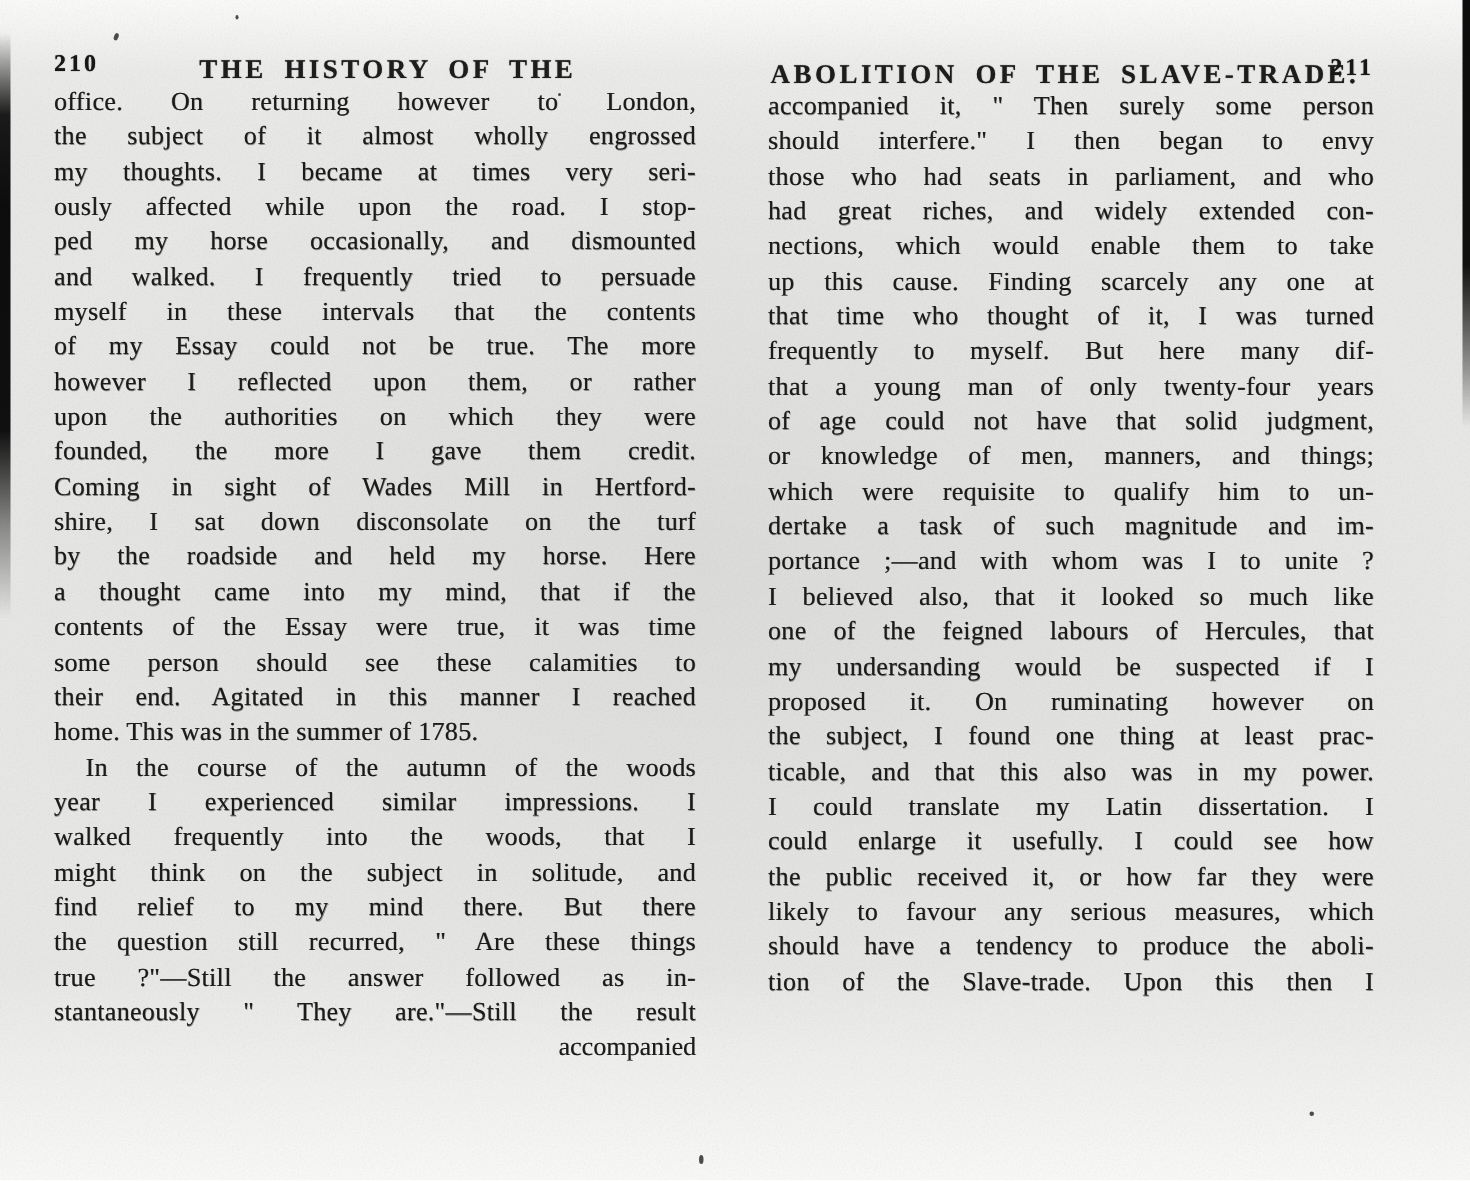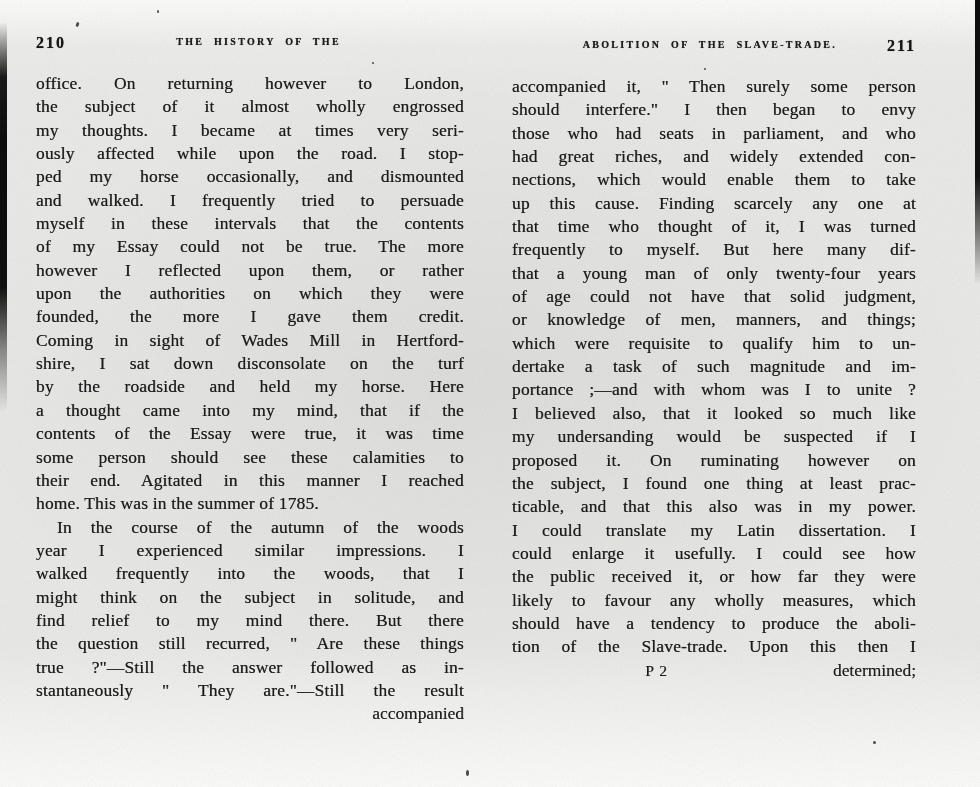--- a/index.html
+++ b/index.html
@@ -8,26 +8,26 @@
     background:
       radial-gradient(ellipse 70% 55% at 48% 48%, rgba(0,0,0,0.055), transparent 75%),
       linear-gradient(to bottom,#fcfcfb 0%,#ececea 6%,#e9e9e7 12%,#e8e8e6 82%,#f4f4f3 93%,#fbfbfa 100%);
     font-family:"Liberation Serif","DejaVu Serif",serif;
     color:#1b1b1b;
   }
   .grain{position:absolute;inset:0;width:100%;height:100%;opacity:.14;pointer-events:none;}
   .page{position:absolute;}
   .page-left{left:36px;top:34px;width:428px;}
   .page-right{left:512px;top:37px;width:404px;}
-  .pghead{position:relative;height:22px;margin-bottom:16px;}
+  .pghead{position:relative;height:22px;}
   .pagenum{font-weight:700;font-size:16px;letter-spacing:2px;color:#171717;
     text-shadow:0 0 .7px rgba(10,10,10,.75);}
   .pghead .num-left{position:absolute;left:0;top:0;}
   .pghead .num-right{position:absolute;right:0;top:0;}
-  .runtitle{position:absolute;top:2px;font-weight:700;font-size:10px;letter-spacing:2.3px;
+  .runtitle{position:absolute;top:2px;font-weight:700;font-size:18px;letter-spacing:2.3px;
     word-spacing:5px;color:#1d1d1d;white-space:nowrap;
     text-shadow:0 0 .7px rgba(10,10,10,.7);}
   .page-left .runtitle{left:52%;transform:translateX(-50%);}
   .page-right .runtitle{left:49%;transform:translateX(-50%);}
   .bodytext{font-size:17.4px;}
   .line{
     height:23.35px;line-height:23.35px;white-space:nowrap;
     text-align:justify;text-align-last:justify;white-space:normal;overflow:hidden;
     text-shadow:.35px .35px 0 rgba(25,25,25,.45), -.2px 0 0 rgba(25,25,25,.25);
     letter-spacing:.2px;
@@ -128,30 +128,27 @@
         <div class="line">up this cause.  Finding scarcely any one at</div>
         <div class="line">that time who thought of it, I was turned</div>
         <div class="line">frequently to myself.  But here many dif-</div>
         <div class="line">that a young man of only twenty-four years</div>
         <div class="line">of age could not have that solid judgment,</div>
         <div class="line">or knowledge of men, manners, and things;</div>
         <div class="line">which were requisite to qualify him to un-</div>
         <div class="line">dertake a task of such magnitude and im-</div>
         <div class="line">portance ;—and with whom was I to unite ?</div>
         <div class="line">I believed also, that it looked so much like</div>
+        <div class="line">one of the feigned labours of Hercules, that</div>
         <div class="line">my undersanding would be suspected if I</div>
         <div class="line">proposed it.  On ruminating however on</div>
         <div class="line">the subject, I found one thing at least prac-</div>
         <div class="line">ticable, and that this also was in my power.</div>
         <div class="line">I could translate my Latin dissertation.  I</div>
         <div class="line">could enlarge it usefully.  I could see how</div>
         <div class="line">the public received it, or how far they were</div>
-        <div class="line">likely to favour any wholly measures, which</div>
+        <div class="line">likely to favour any serious measures, which</div>
         <div class="line">should have a tendency to produce the aboli-</div>
         <div class="line">tion of the Slave-trade.  Upon this then I</div>
       </div>
-    <div class="sigline bodytext">
-      <span class="sigmark">P 2</span>
-      <span class="catch">determined;</span>
-    </div>
   </div>
 
 </div>
 
 </body></html>

